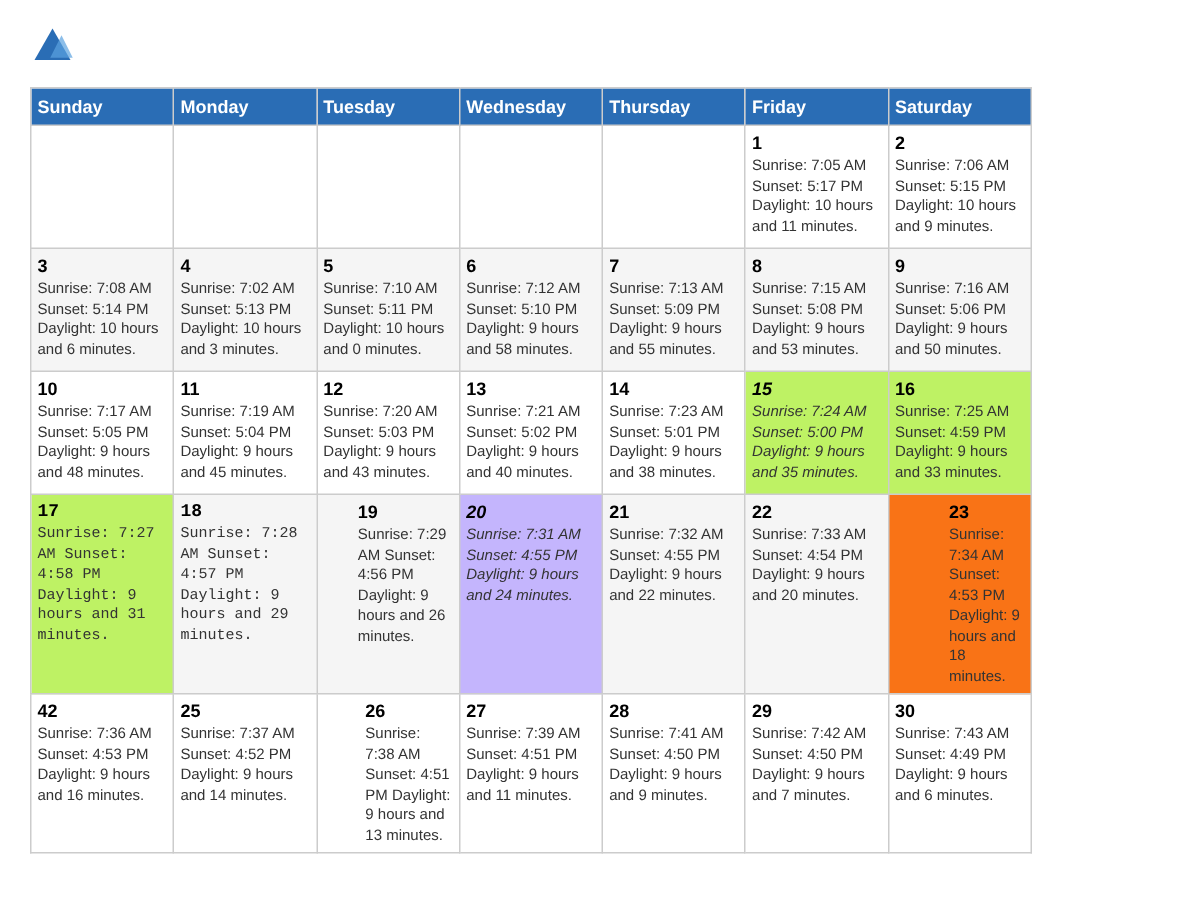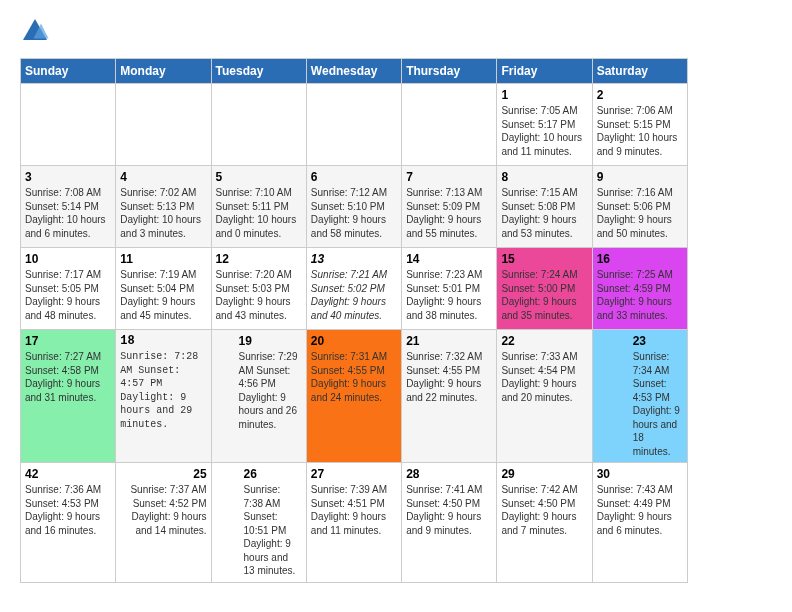--- a/index.html
+++ b/index.html
@@ -203,106 +203,106 @@
             <div class="day-info">Sunrise: 7:19 AM
 Sunset: 5:04 PM
 Daylight: 9 hours and 45 minutes.</div>
           </td>
           <td style="background: rgb(255, 255, 255);">
             <span class="day-num">12</span>
             <div class="day-info">Sunrise: 7:20 AM
 Sunset: 5:03 PM
 Daylight: 9 hours and 43 minutes.</div>
           </td>
-          <td style="background: rgb(255, 255, 255); font-style: italic;">
+          <td style="background: rgb(255, 255, 255);">
             <span class="day-num">13</span>
             <div class="day-info">Sunrise: 7:21 AM
 Sunset: 5:02 PM
 Daylight: 9 hours and 40 minutes.</div>
           </td>
           <td style="background: rgb(255, 255, 255); margin-left: 44px;">
             <span class="day-num">14</span>
             <div class="day-info">Sunrise: 7:23 AM
 Sunset: 5:01 PM
 Daylight: 9 hours and 38 minutes.</div>
           </td>
-          <td style="background: #ec4899;">
+          <td style="background: #bef264; font-style: italic;">
             <span class="day-num">15</span>
             <div class="day-info">Sunrise: 7:24 AM
 Sunset: 5:00 PM
 Daylight: 9 hours and 35 minutes.</div>
           </td>
-          <td style="background: #d946ef; margin-top: 44px;">
+          <td style="background: #bef264; margin-top: 44px;">
             <span class="day-num">16</span>
             <div class="day-info">Sunrise: 7:25 AM
 Sunset: 4:59 PM
 Daylight: 9 hours and 33 minutes.</div>
           </td>
         </tr>
         <tr>
-          <td style="background: #86efac;">
+          <td style="background: #bef264; font-family: Liberation Mono, monospace;">
             <span class="day-num">17</span>
             <div class="day-info">Sunrise: 7:27 AM
 Sunset: 4:58 PM
 Daylight: 9 hours and 31 minutes.</div>
           </td>
           <td style="background: rgb(245, 245, 245); font-family: Liberation Mono, monospace;">
             <span class="day-num">18</span>
             <div class="day-info">Sunrise: 7:28 AM
 Sunset: 4:57 PM
 Daylight: 9 hours and 29 minutes.</div>
           </td>
           <td style="background: rgb(245, 245, 245); padding-left: 27px;">
             <span class="day-num">19</span>
             <div class="day-info">Sunrise: 7:29 AM
 Sunset: 4:56 PM
 Daylight: 9 hours and 26 minutes.</div>
           </td>
-          <td style="background: #f97316;">
+          <td style="background: #c4b5fd; font-style: italic;">
             <span class="day-num">20</span>
             <div class="day-info">Sunrise: 7:31 AM
 Sunset: 4:55 PM
 Daylight: 9 hours and 24 minutes.</div>
           </td>
           <td style="background: rgb(245, 245, 245);">
             <span class="day-num">21</span>
             <div class="day-info">Sunrise: 7:32 AM
 Sunset: 4:55 PM
 Daylight: 9 hours and 22 minutes.</div>
           </td>
           <td style="background: rgb(245, 245, 245);">
             <span class="day-num">22</span>
             <div class="day-info">Sunrise: 7:33 AM
 Sunset: 4:54 PM
 Daylight: 9 hours and 20 minutes.</div>
           </td>
-          <td style="background: #7dd3fc; padding-left: 40px;">
+          <td style="background: #f97316; padding-left: 40px;">
             <span class="day-num">23</span>
             <div class="day-info">Sunrise: 7:34 AM
 Sunset: 4:53 PM
 Daylight: 9 hours and 18 minutes.</div>
           </td>
         </tr>
         <tr>
           <td style="background: rgb(255, 255, 255);">
             <span class="day-num">42</span>
             <div class="day-info">Sunrise: 7:36 AM
 Sunset: 4:53 PM
 Daylight: 9 hours and 16 minutes.</div>
           </td>
-          <td style="background: rgb(255, 255, 255); text-align: right;">
+          <td style="background: rgb(255, 255, 255);">
             <span class="day-num">25</span>
             <div class="day-info">Sunrise: 7:37 AM
 Sunset: 4:52 PM
 Daylight: 9 hours and 14 minutes.</div>
           </td>
           <td style="background: rgb(255, 255, 255); padding-left: 32px;">
             <span class="day-num">26</span>
             <div class="day-info">Sunrise: 7:38 AM
-Sunset: 10:51 PM
+Sunset: 4:51 PM
 Daylight: 9 hours and 13 minutes.</div>
           </td>
           <td style="background: rgb(255, 255, 255);">
             <span class="day-num">27</span>
             <div class="day-info">Sunrise: 7:39 AM
 Sunset: 4:51 PM
 Daylight: 9 hours and 11 minutes.</div>
           </td>
           <td style="background: rgb(255, 255, 255);">
             <span class="day-num">28</span>

